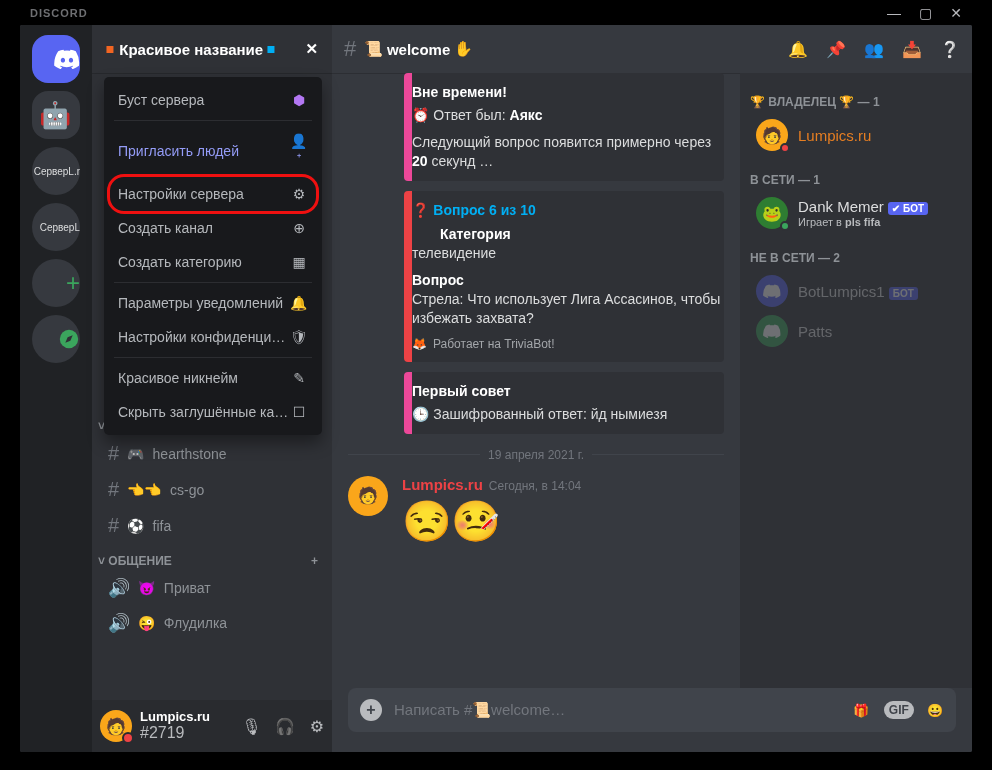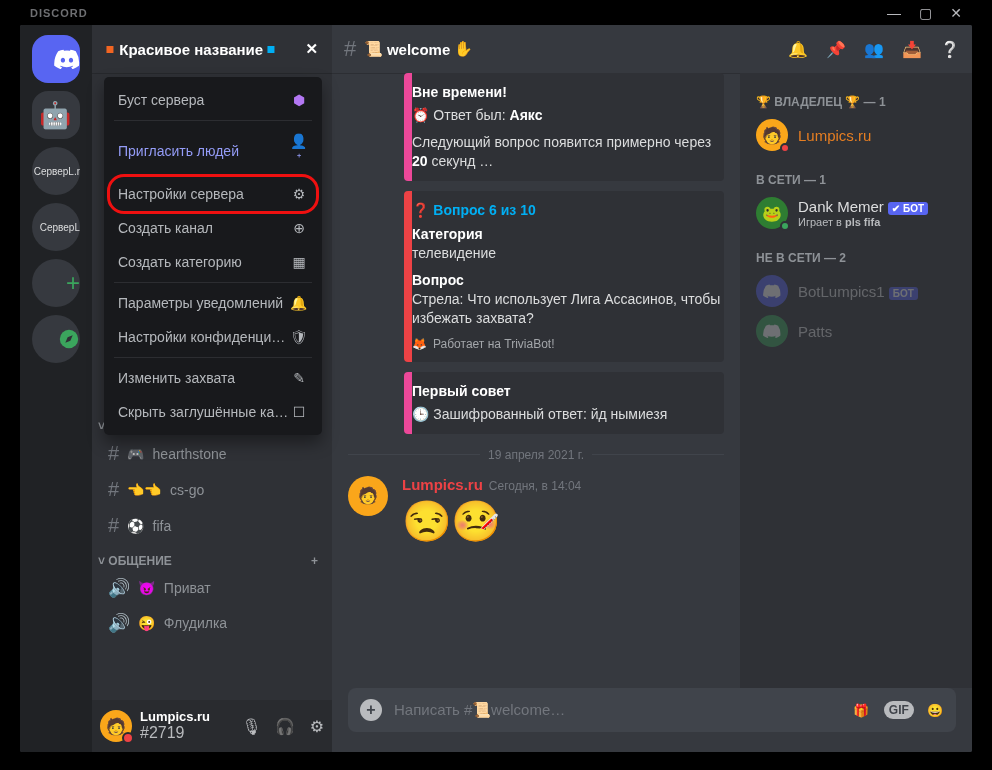--- a/index.html
+++ b/index.html
@@ -41,21 +41,21 @@
 
 .main { flex:1; background:#36393f; display:flex; flex-direction:column; }
 .chan-header { height:48px; display:flex; align-items:center; padding:0 12px; box-shadow:0 1px 0 rgba(4,4,5,.2); gap:8px; }
 .chan-header .hash { color:#72767d; font-size:22px; }
 .chan-header .name { color:#fff; font-weight:600; font-size:15px; display:flex; align-items:center; gap:4px; }
 .toolbar-icons { margin-left:auto; display:flex; align-items:center; gap:18px; color:#b9bbbe; }
 .search-box { width:144px; height:24px; background:#202225; border-radius:4px; display:flex; align-items:center; padding:0 6px; color:#72767d; font-size:13px; }
 .content { flex:1; display:flex; overflow:hidden; }
 .messages { flex:1; overflow:hidden; padding:0 16px 0 16px; position:relative; }
 .members { width:232px; background:#2f3136; padding:16px 8px; overflow:hidden; }
-.m-head { color:#8e9297; font-size:12px; font-weight:600; margin:6px 8px; }
+.m-head { color:#8e9297; font-size:12px; font-weight:600; margin:6px 2px; }
 .m-row { display:flex; align-items:center; gap:10px; padding:4px 8px; border-radius:4px; cursor:pointer; }
 .m-row .av { width:32px; height:32px; border-radius:50%; background:#5865f2; display:flex; align-items:center; justify-content:center; position:relative; }
 .m-row .av .st { position:absolute; right:-2px; bottom:-2px; width:10px; height:10px; border-radius:50%; border:2px solid #2f3136; }
 .m-row .nm { font-size:15px; font-weight:500; }
 .bot-tag { background:#5865f2; color:#fff; font-size:10px; font-weight:600; padding:1px 4px; border-radius:3px; margin-left:4px; }
 .m-row.offline { opacity:.3; }
 
 
 .embed-wrap { padding-left:56px; }
 .embed { background:#2f3136; border-left:8px solid #ec4899; border-radius:4px; padding:10px 0; margin-bottom:10px; max-width:330px; color:#dcddde; font-size:14px; line-height:1.35; }
@@ -208,21 +208,21 @@
         <div class="messages">
           <div class="embed-wrap">
             <div class="embed">
               <div class="etitle">Вне времени!</div>
               <div><span>⏰</span> <span>Ответ был:</span> <strong>Аякс</strong></div>
               <div style="margin-top:8px;"><span>Следующий вопрос появится примерно через </span><strong>20</strong><span> секунд …</span></div>
             </div>
 
             <div class="embed red">
               <div class="etitle"><span style="color:#ed4245">❓</span> <span style="color:#00aff4"><span>Вопрос </span><span>6</span><span> из </span><span>10</span></span></div>
-              <div style="margin-top:6px;"><strong>Категория</strong></div>
+              <div style="margin-top:6px;margin-left:28px;"><strong>Категория</strong></div>
               <div>телевидение</div>
               <div style="margin-top:8px;"><strong>Вопрос</strong></div>
               <div>Стрела: Что использует Лига Ассасинов, чтобы избежать захвата?</div>
               <div class="footer">
                   <span>🦊</span>
                   <span>Работает на TriviaBot!</span>
                 </div>
             </div>
 
             <div class="embed">
@@ -317,21 +317,21 @@
       <div class="pop-item">
           <span>Параметры уведомлений</span>
           <span class="pop-icon">🔔</span>
         </div>
       <div class="pop-item">
           <span>Настройки конфиденци…</span>
           <span class="pop-icon">🛡</span>
         </div>
       <div class="pop-sep"></div>
       <div class="pop-item">
-          <span>Изменить захвата</span>
+          <span>Красивое никнейм</span>
           <span class="pop-icon">✎</span>
         </div>
       <div class="pop-item">
           <span>Скрыть заглушённые ка…</span>
           <span class="pop-icon">☐</span>
         </div>
     </div>
 
   </div>
 </div>

